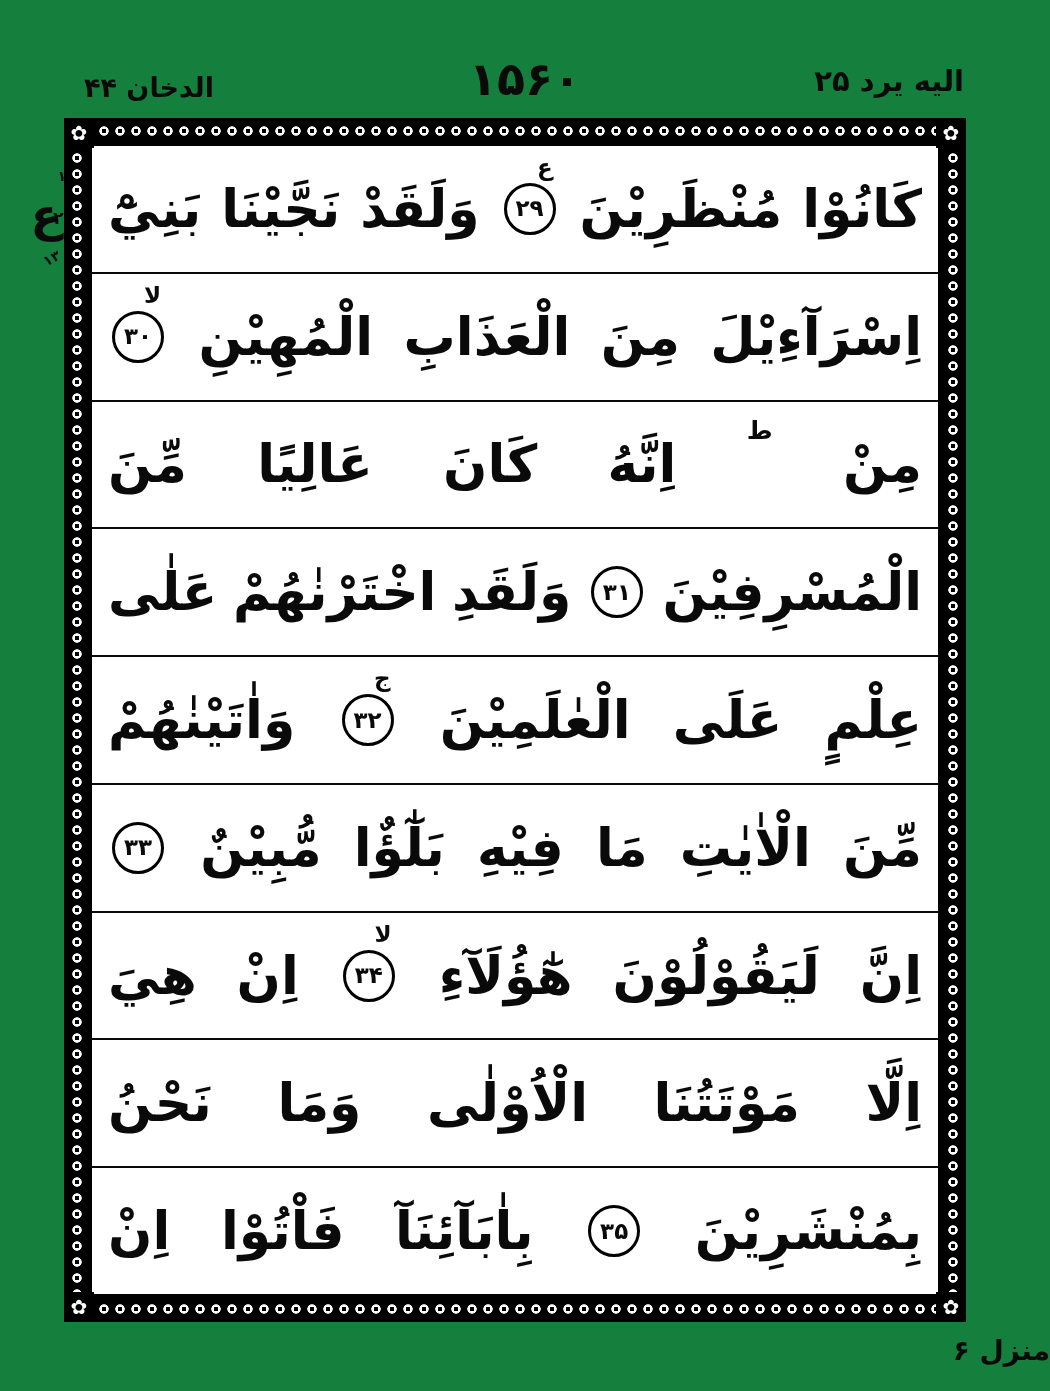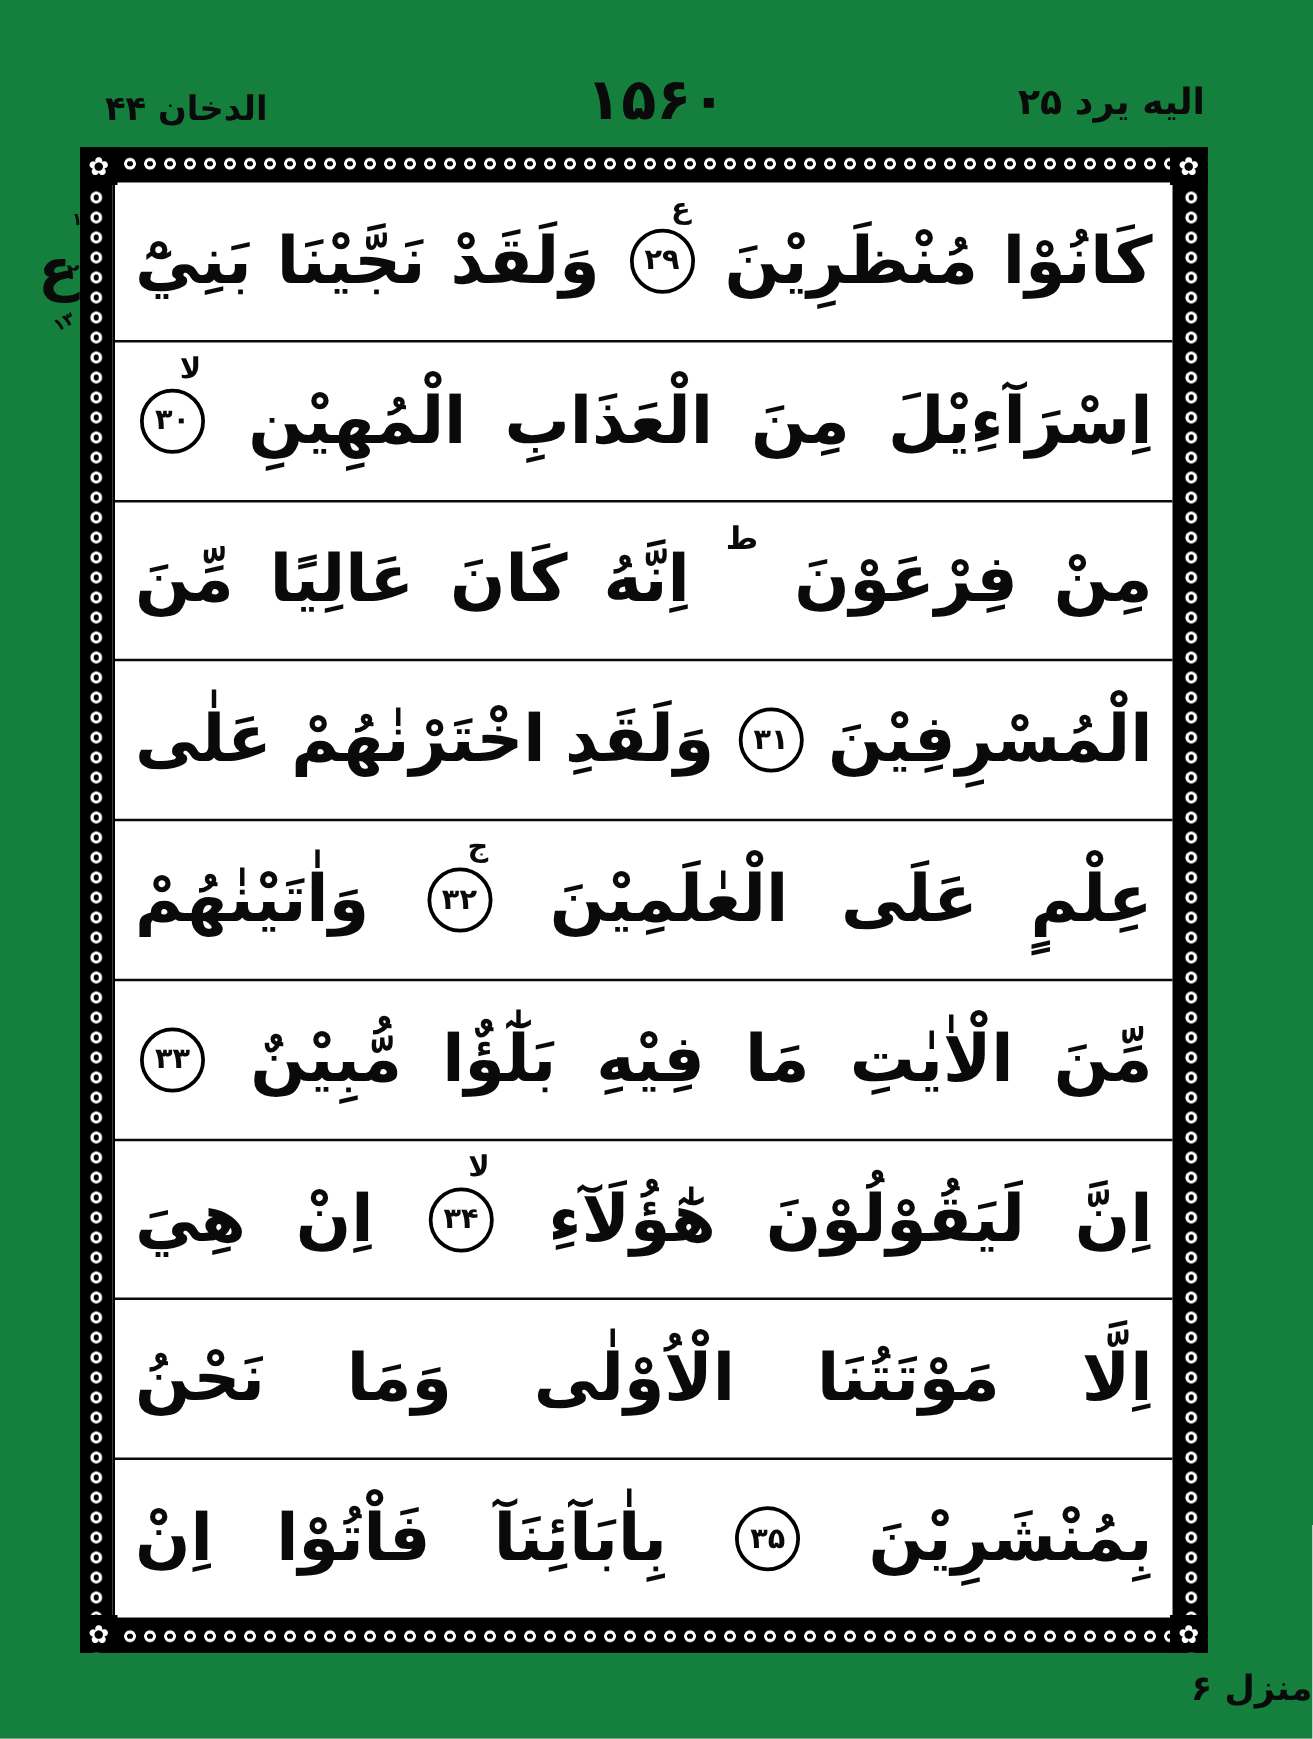--- a/index.html
+++ b/index.html
@@ -115,21 +115,20 @@
           <span class="word">مِنَ</span>
           <span class="word">الْعَذَابِ</span>
           <span class="word">الْمُهِيْنِ</span>
           <span class="verse-end">
             <span>۳۰</span>
             <span class="waqf">لا</span>
           </span>
         </div>
         <div class="text-row">
           <span class="word">مِنْ</span>
-          <span class="word">فِرْعَوْنَ</span>
           <span class="word small">ط</span>
           <span class="word">اِنَّهُ</span>
           <span class="word">كَانَ</span>
           <span class="word">عَالِيًا</span>
           <span class="word">مِّنَ</span>
         </div>
         <div class="text-row">
           <span class="word">الْمُسْرِفِيْنَ</span>
           <span class="verse-end">
             <span>۳۱</span>

